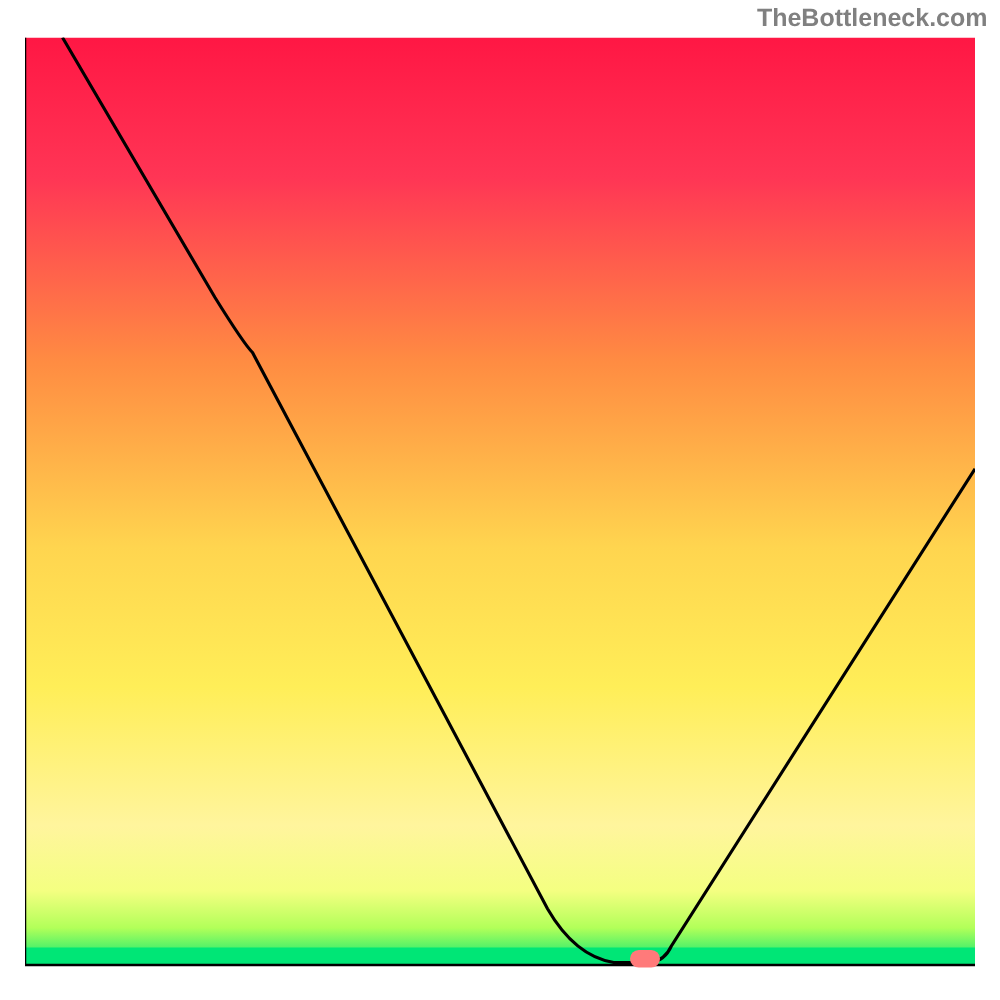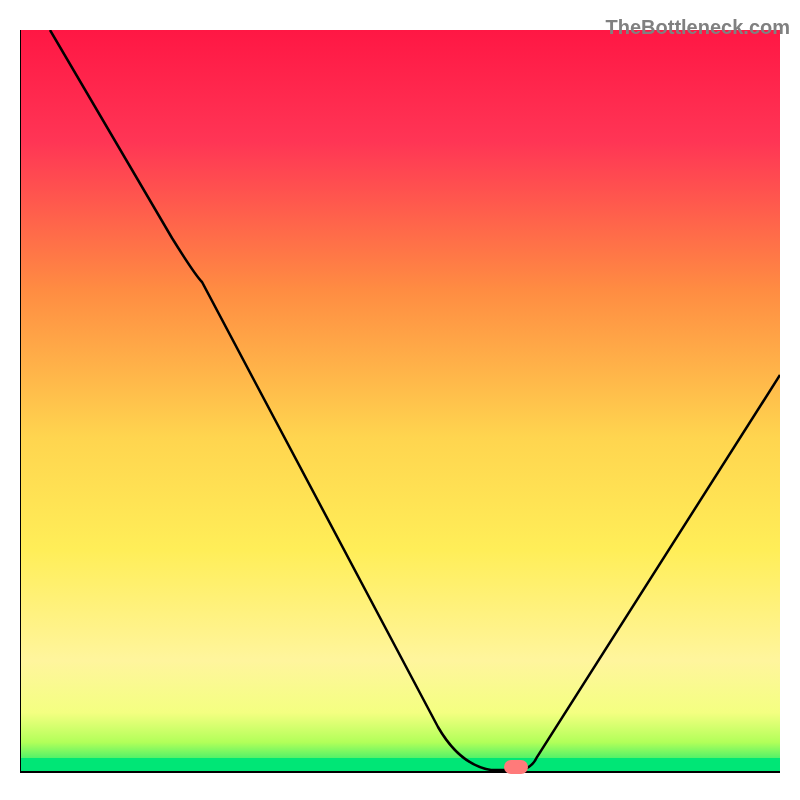--- a/index.html
+++ b/index.html
@@ -8,21 +8,21 @@
     background: #ffffff;
     font-family: Arial, sans-serif;
   }
   .container {
     width: 800px;
     height: 800px;
     position: relative;
   }
   .watermark {
     position: absolute;
-    top: 16px;
+    top: 4px;
     right: 10px;
     font-size: 20px;
     font-weight: bold;
     color: #808080;
     z-index: 10;
     margin-left: 45px;
   }
   .chart-area {
     position: absolute;
     left: 20px;

